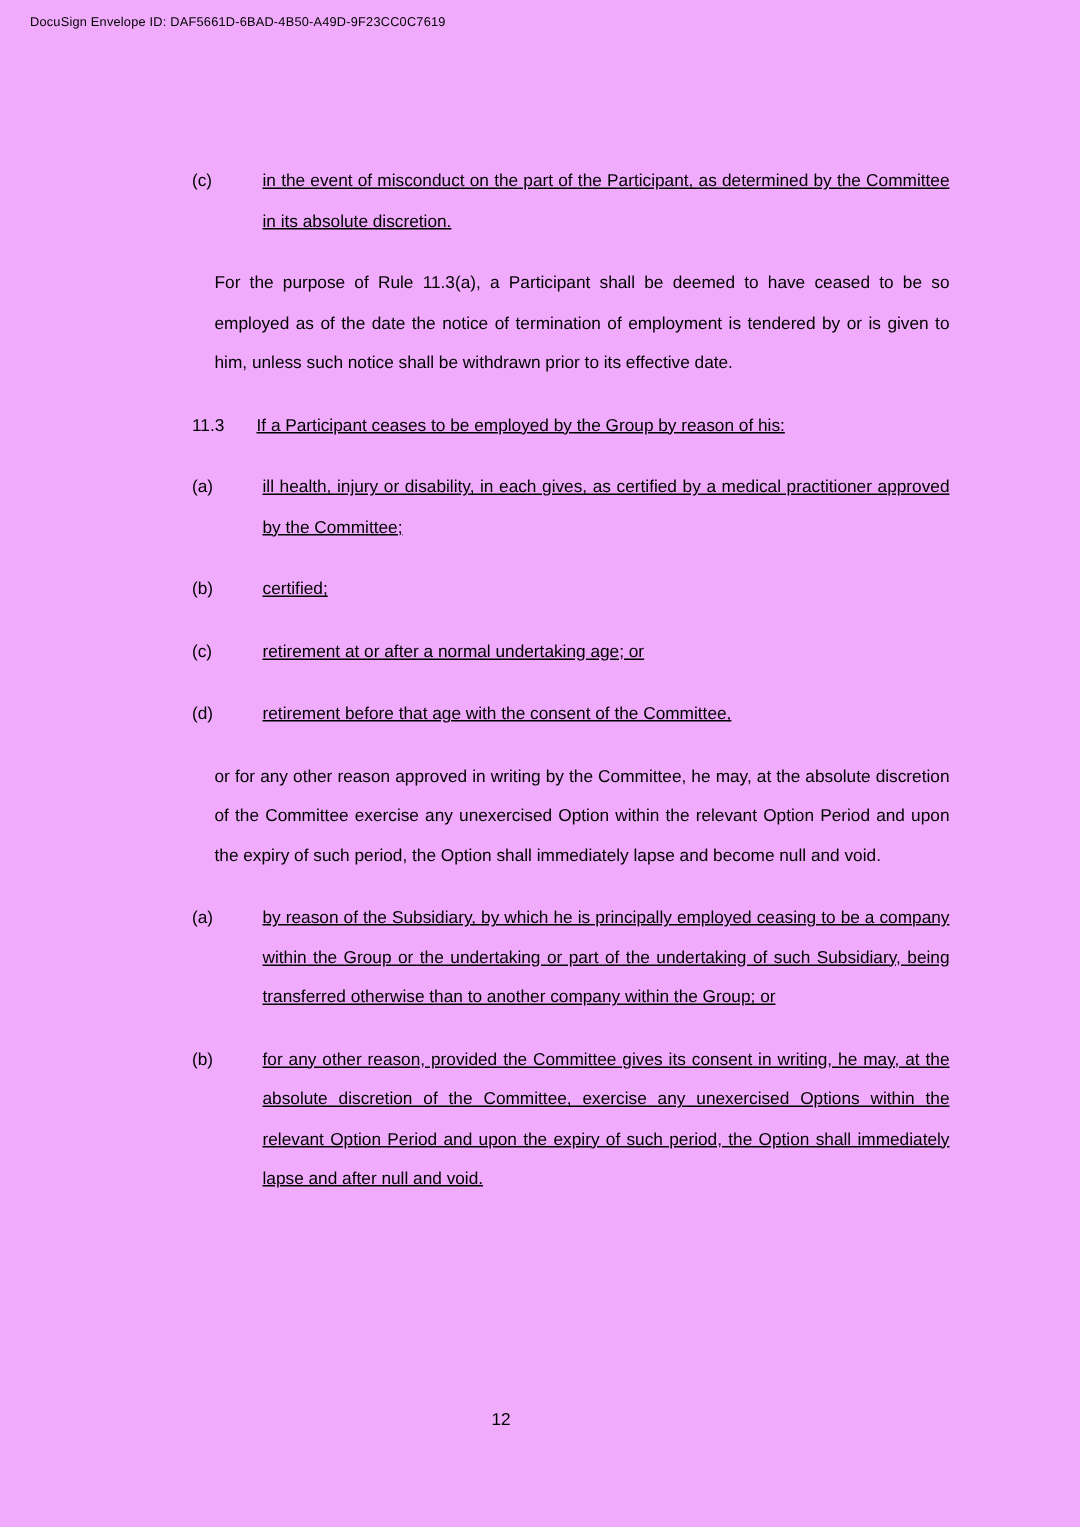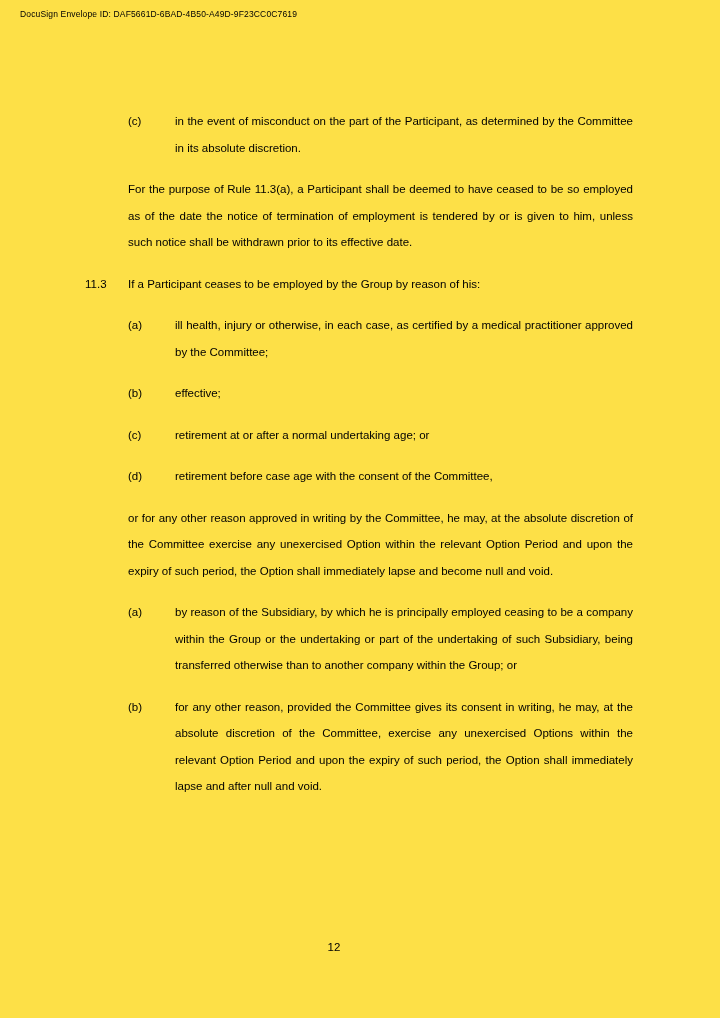--- a/index.html
+++ b/index.html
@@ -4,21 +4,21 @@
 <style>
   html, body {
     margin: 0;
     padding: 0;
     background: #ffffff;
   }
   .page {
     position: relative;
     width: 720px;
     height: 1018px;
-    background: #fde047;
+    background: #f0abfc;
     color: #000000;
     font-family: "Liberation Sans", sans-serif;
     overflow: hidden;
   }
   .docusign-id {
     position: absolute;
     left: 20px;
     top: 9px;
     font-size: 8.5px;
     line-height: 11px;
@@ -33,41 +33,43 @@
     width: 548px;
     font-size: 11.5px;
     line-height: 26.5px;
   }
   .block {
     margin-bottom: 15px;
   }
   .row {
     display: flex;
     align-items: flex-start;
+    margin-left: 43px;
   }
   .clause-num {
     flex: none;
     width: 43px;
   }
   .sub {
     margin-left: 43px;
   }
   .sub-label {
     flex: none;
     width: 47px;
   }
   .text {
     flex: 1;
     min-width: 0;
+    text-decoration: underline;
   }
   .justify {
     text-align: justify;
   }
   .para {
-    margin-left: 43px;
+    margin-left: 58px;
   }
   .page-number {
     position: absolute;
     left: 0;
     top: 940px;
     width: 668px;
     text-align: center;
     font-size: 11.5px;
     line-height: 14px;
   }
@@ -88,36 +90,36 @@
 
     <div class="para justify block">For the purpose of Rule 11.3(a), a Participant shall be deemed to have ceased to be so employed as of the date the notice of termination of employment is tendered by or is given to him, unless such notice shall be withdrawn prior to its effective date.</div>
 
     <div class="row block">
       <span class="clause-num">11.3</span>
       <div class="text">If a Participant ceases to be employed by the Group by reason of his:</div>
     </div>
 
     <div class="row sub block">
       <span class="sub-label">(a)</span>
-      <div class="text justify">ill health, injury or otherwise, in each case, as certified by a medical practitioner approved by the Committee;</div>
+      <div class="text justify">ill health, injury or disability, in each gives, as certified by a medical practitioner approved by the Committee;</div>
     </div>
 
     <div class="row sub block">
       <span class="sub-label">(b)</span>
-      <div class="text">effective;</div>
+      <div class="text">certified;</div>
     </div>
 
     <div class="row sub block">
       <span class="sub-label">(c)</span>
       <div class="text">retirement at or after a normal undertaking age; or</div>
     </div>
 
     <div class="row sub block">
       <span class="sub-label">(d)</span>
-      <div class="text">retirement before case age with the consent of the Committee,</div>
+      <div class="text">retirement before that age with the consent of the Committee,</div>
     </div>
 
     <div class="para justify block">or for any other reason approved in writing by the Committee, he may, at the absolute discretion of the Committee exercise any unexercised Option within the relevant Option Period and upon the expiry of such period, the Option shall immediately lapse and become null and void.</div>
 
 
     <div class="row sub block">
       <span class="sub-label">(a)</span>
       <div class="text justify">by reason of the Subsidiary, by which he is principally employed ceasing to be a company within the Group or the undertaking or part of the undertaking of such Subsidiary, being transferred otherwise than to another company within the Group; or</div>
     </div>
 

